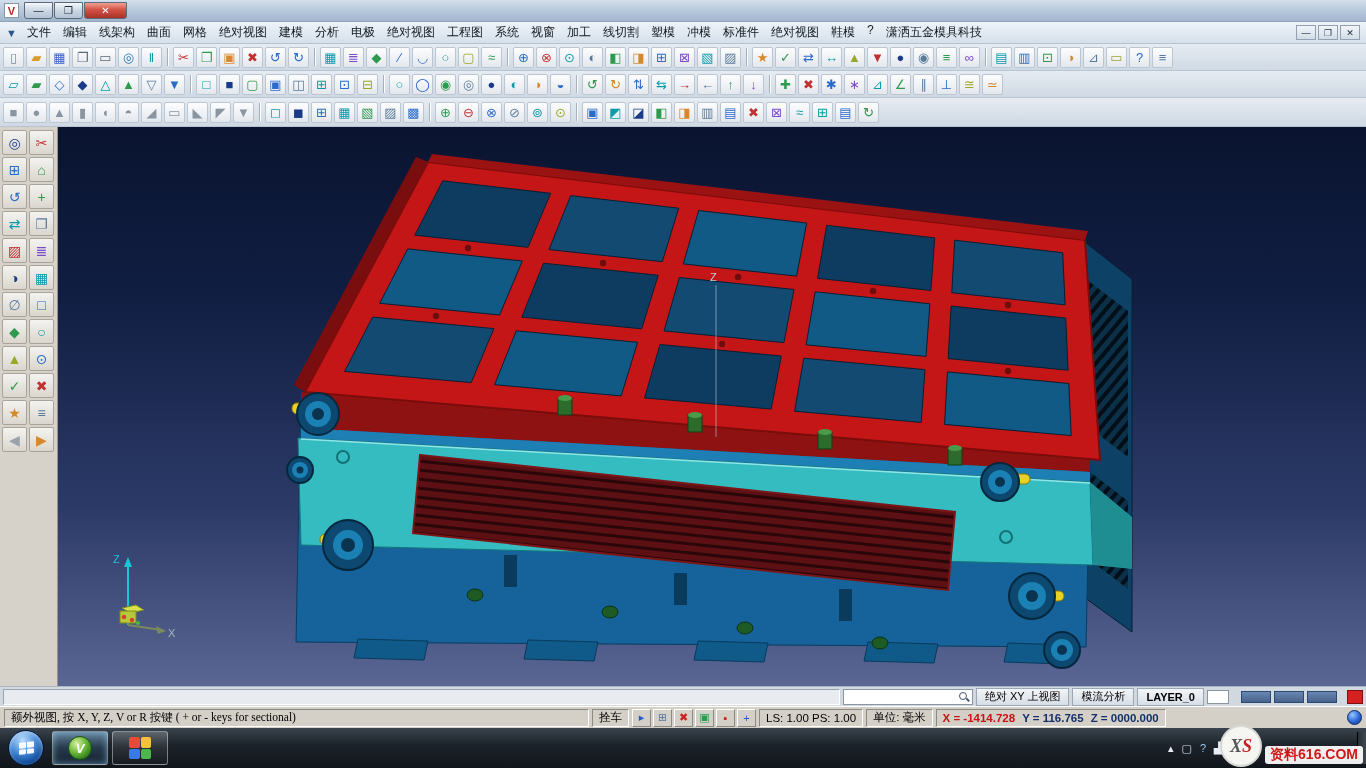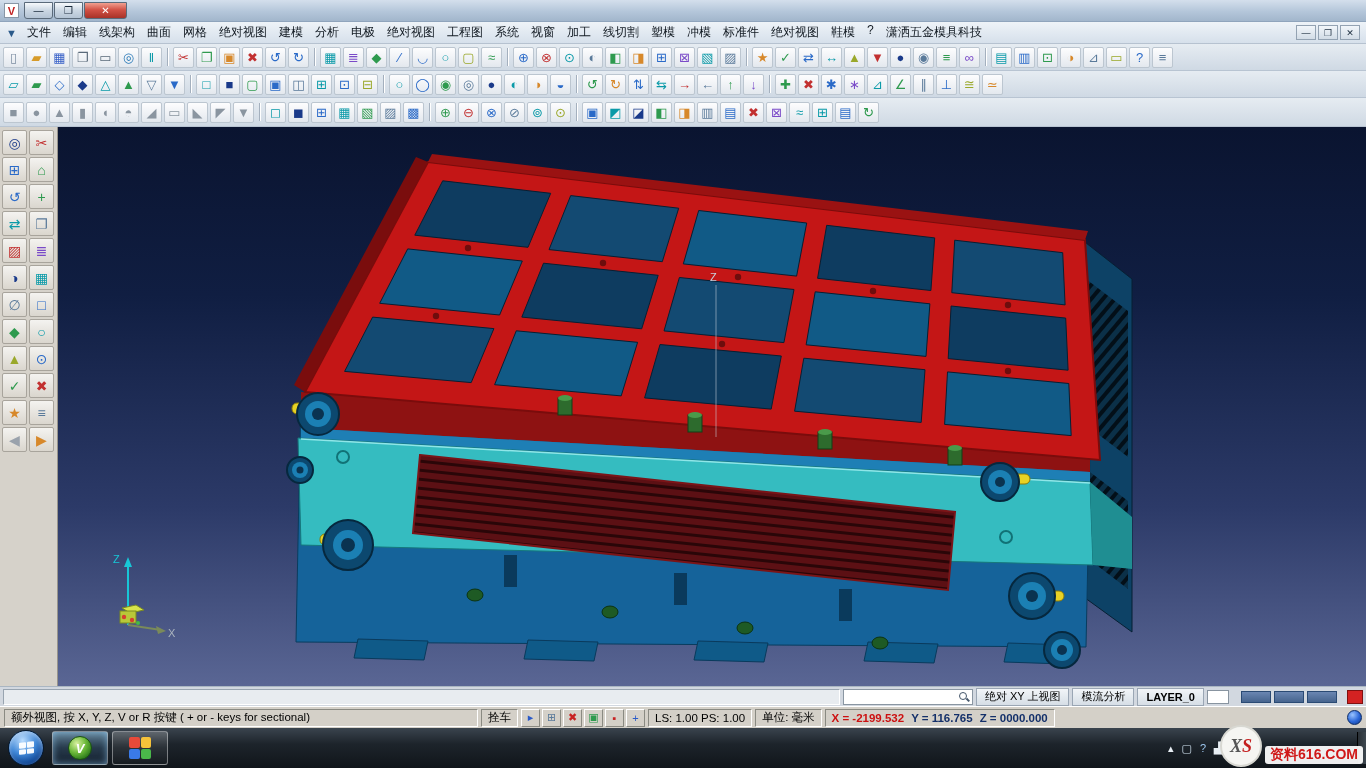--- a/index.html
+++ b/index.html
@@ -44,21 +44,21 @@
   .mag::before { content:""; position:absolute; left:1px; top:1px; width:6px; height:6px; border:1.5px solid #44566a; border-radius:50%; }
   .mag::after { content:""; position:absolute; left:8px; top:8px; width:4px; height:1.5px; background:#44566a; transform:rotate(45deg); }
   .sb-btn { height:18px; padding:0 8px; background:linear-gradient(#f2f5f8,#d6dee6); border:1px solid #9aa6b4; display:flex; align-items:center; font-size:11px; white-space:nowrap; cursor:pointer; }
   .layer-btn { font-weight:bold; }
   .swatch-white { width:22px; height:14px; background:#fff; border:1px solid #8894a0; }
   .swatch-blue { width:30px; height:12px; background:linear-gradient(#6a86b2,#46648e); border:1px solid #2a4a74; }
   .swatch-red { width:16px; height:14px; background:#d42222; border:1px solid #801010; }
 
   .status-main { height:22px; background:#d4d0c8; display:flex; align-items:center; gap:3px; padding:0 4px; font-size:11.5px; border-top:1px solid #ffffff; }
   .sunken { border:1px solid; border-color:#8a8a82 #ffffff #ffffff #8a8a82; height:18px; display:flex; align-items:center; padding:0 6px; white-space:nowrap; }
-  #status-message { width:474px; overflow:hidden; }
+  #status-message { width:585px; overflow:hidden;font-family:Liberation Serif, serif; }
   .mini-icon { width:19px; height:18px; border:1px solid; border-color:#ffffff #8a8a82 #8a8a82 #ffffff; background:#d4d0c8; display:flex; align-items:center; justify-content:center; font-size:11px; cursor:pointer; }
   .coord-x { color:#cc1111; font-weight:bold; }
   .coord-yz { color:#14306a; font-weight:bold; }
   .sphere-icon { width:15px; height:15px; border-radius:50%; background:radial-gradient(circle at 35% 30%,#9ac4ff,#2a66d8 55%,#123a86); border:1px solid #0a2a66; margin-left:2px; }
 
   
   .taskbar { height:40px; background:linear-gradient(#3a444e,#1d242b 40%,#10151a); display:flex; align-items:center; padding:0 2px; position:relative; }
   .start-orb { width:36px; height:36px; border-radius:50%; background:radial-gradient(circle at 40% 28%,#bcdeff,#4088d8 42%,#0c4290 75%,#06214e); border:1px solid #04182e; margin:0 6px; display:flex; align-items:center; justify-content:center; box-shadow:inset 0 2px 5px rgba(255,255,255,.55); cursor:pointer; }
   .flag { width:15px; height:12px; display:grid; grid-template-columns:1fr 1fr; grid-template-rows:1fr 1fr; gap:1px; transform:skewY(-6deg); }
   .flag span { background:#fff; border-radius:1px; opacity:.95; }
@@ -812,21 +812,21 @@
         <div class="mini-icon" data-name="record-icon" title="record">
           <span style="color: rgb(200, 34, 34);">▪</span>
         </div>
         <div class="mini-icon" data-name="add-icon" title="add">
           <span style="color: rgb(42, 90, 200);">+</span>
         </div>
       </div>
     <div class="sunken" data-name="scale-readout">LS: 1.00 PS: 1.00</div>
     <div class="sunken" data-name="units-readout">单位: 毫米</div>
     <div class="sunken" data-name="coordinate-readout" style="gap:7px">
-      <span class="coord-x" data-name="coord-x">X = -2199.532</span>
+      <span class="coord-x" data-name="coord-x">X = -1414.728</span>
       <span class="coord-yz" data-name="coord-y">Y = 116.765</span>
       <span class="coord-yz" data-name="coord-z">Z = 0000.000</span>
     </div>
     <div style="flex:1" data-name="status-spacer"></div>
     <div class="sphere-icon" data-name="sphere-indicator-icon"></div>
   </div>
 
   <div class="taskbar" data-name="windows-taskbar">
     <div class="start-orb" data-name="start-button">
       <div class="flag" data-name="windows-flag-icon">

